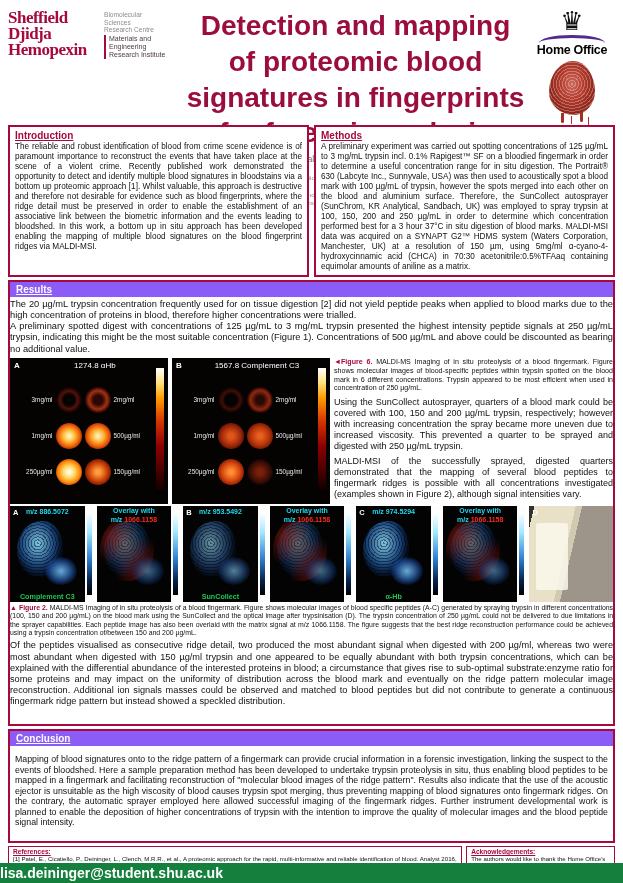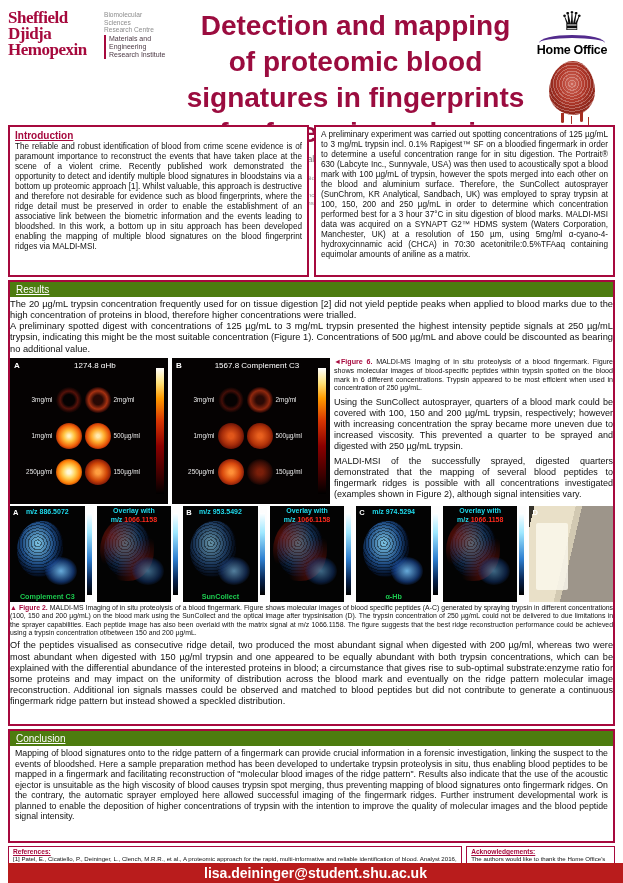--- a/index.html
+++ b/index.html
@@ -32,21 +32,21 @@
   .blood-fp::after { content:""; position:absolute; left:12px; bottom:-8px; width:3px; height:10px; background:#a52f22; border-radius:0 0 3px 3px;
                      box-shadow:9px 2px 0 -1px #a52f22, 19px -1px 0 0 #a52f22, 26px 3px 0 -1px #a52f22; }
 
   
   .row2 { display:flex; gap:5px; height:152px; margin-top:3px; }
   .box { border:2px solid #A6093D; background:#fff; }
   .half { flex:1; padding:3px 5px; overflow:hidden; }
   .half h2 { color:#A6093D; font-size:10px; text-decoration:underline; margin-bottom:1px; }
   .half p { font-size:8.2px; line-height:1.22; text-align:justify; }
 
-  .band { background:#4d7c0f; color:#fff; font-weight:normal; font-size:10px; text-decoration:underline; padding:2px 6px; }
+  .band { background:#8b5cf6; color:#fff; font-weight:bold; font-size:10px; text-decoration:underline; padding:2px 6px; }
 
   
   .results { height:446px; margin-top:3px; overflow:hidden; }
   .rbody { padding:2px 0; }
   .rp { font-size:9.3px; line-height:1.2; text-align:justify; }
 
   .fig1row { display:flex; gap:4px; margin-top:3px; height:146px; overflow:hidden; }
   .f1panel { position:relative; width:158px; flex:none; background:#050202; color:#fff; padding:3px 16px 3px 4px; }
   .f1hdr { display:flex; font-size:8px; }
   .f1letter { font-weight:bold; margin-right:18px; }
@@ -98,31 +98,31 @@
         background:radial-gradient(ellipse at 20% 30%, rgba(255,40,20,.55), transparent 45%),
                    radial-gradient(ellipse at 80% 85%, rgba(255,40,20,.6), transparent 45%); border-radius:inherit; }
   .photo { background:linear-gradient(103deg,#35322b 0 5%,#e9e0c8 5% 44%,#d2c9b2 44% 50%,#9d958a 50% 100%); }
   .photo .slide { position:absolute; left:8%; top:18%; width:38%; height:70%; background:rgba(250,247,235,.85); border-radius:2px; }
 
   .cap2 { font-size:6.9px; line-height:1.22; margin-top:2px; text-align:justify; }
   .rp2 { font-size:9.2px; line-height:1.2; margin-top:3px; text-align:justify; }
 
   
   .conclusion { height:114px; margin-top:3px; overflow:hidden; }
-  .conclusion p { font-size:8.8px; line-height:1.2; padding:2px 5px; text-align:justify; }
+  .conclusion p { font-size:8.8px; line-height:1.2; padding:8px 5px; text-align:justify; }
 
   
   .bottomrow { display:flex; gap:4px; height:40px; margin-top:3px; }
   .refs { flex:3.2; border:1.5px solid #A6093D; padding:1px 4px; overflow:hidden; }
   .ack  { flex:1; border:1.5px solid #A6093D; padding:1px 4px; overflow:hidden; }
   .minihead { color:#A6093D; font-size:6.6px; font-weight:bold; text-decoration:underline; }
   .refs p, .ack p { font-size:6.1px; line-height:1.18; }
 
-  .footerbar { position:absolute; left:8px; right:0; bottom:0; height:20px; background:#b91c1c;
-               color:#fff; font-weight:bold; font-size:14px; text-align:center; line-height:20px; }
+  .footerbar { position:absolute; left:0; right:0; bottom:0; height:20px; background:#15803d;
+               color:#fff; font-weight:bold; font-size:14px; line-height:20px; }
 </style>
 </head>
 <body>
 
 <div class="page">
 
   <div class="hdr">
     <div class="shu-logo">
       <div>Sheffield</div>
       <div>Djidja</div>
@@ -154,20 +154,21 @@
       <div class="blood-fp"></div>
     </div>
   </div>
 
   <div class="row2">
     <section class="box half">
       <h2>Introduction</h2>
       <p>The reliable and robust identification of blood from crime scene evidence is of paramount importance to reconstruct the events that have taken place at the scene of a violent crime. Recently published work demonstrated the opportunity to detect and identify multiple blood signatures in bloodstains via a bottom up proteomic approach [1]. Whilst valuable, this approach is destructive and therefore not desirable for evidence such as blood fingerprints, where the ridge detail must be preserved in order to enable the establishment of an associative link between the biometric information and the events leading to bloodshed. In this work, a bottom up in situ approach has been developed enabling the mapping of multiple blood signatures on the blood fingerprint ridges via MALDI-MSI.</p>
     </section>
     <section class="box half">
+      <h2>Methods</h2>
       <p>A preliminary experiment was carried out spotting concentrations of 125 µg/mL to 3 mg/mL trypsin incl. 0.1% Rapigest™ SF on a bloodied fingermark in order to determine a useful concentration range for in situ digestion. The Portrait® 630 (Labcyte Inc., Sunnyvale, USA) was then used to acoustically spot a blood mark with 100 µg/mL of trypsin, however the spots merged into each other on the blood and aluminium surface. Therefore, the SunCollect autosprayer (SunChrom, KR Analytical, Sandbach, UK) was employed to spray trypsin at 100, 150, 200 and 250 µg/mL in order to determine which concentration performed best for a 3 hour 37°C in situ digestion of blood marks. MALDI-MSI data was acquired on a SYNAPT G2™ HDMS system (Waters Corporation, Manchester, UK) at a resolution of 150 µm, using 5mg/ml α-cyano-4-hydroxycinnamic acid (CHCA) in 70:30 acetonitrile:0.5%TFAaq containing equimolar amounts of aniline as a matrix.</p>
     </section>
   </div>
 
   <section class="box results">
     <div class="band">Results</div>
     <div class="rbody">
       <p class="rp">The 20 µg/mL trypsin concentration frequently used for on tissue digestion [2] did not yield peptide peaks when applied to blood marks due to the high concentration of proteins in blood, therefore higher concentrations were trialled.</p>
       <p class="rp">A preliminary spotted digest with concentrations of 125 µg/mL to 3 mg/mL trypsin presented the highest intensity peptide signals at 250 µg/mL trypsin, indicating this might be the most suitable concentration (Figure 1). Concentrations of 500 µg/mL and above could be discounted as bearing no additional value.</p>
 

